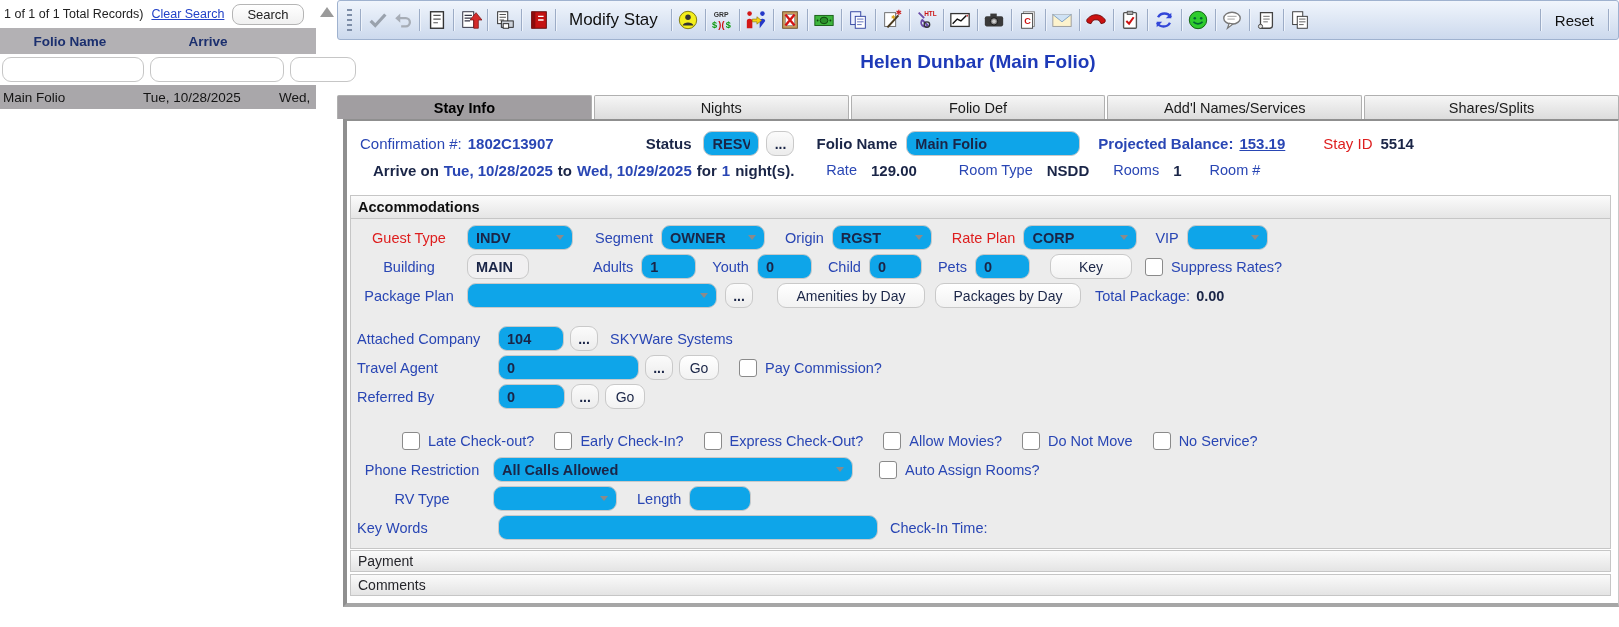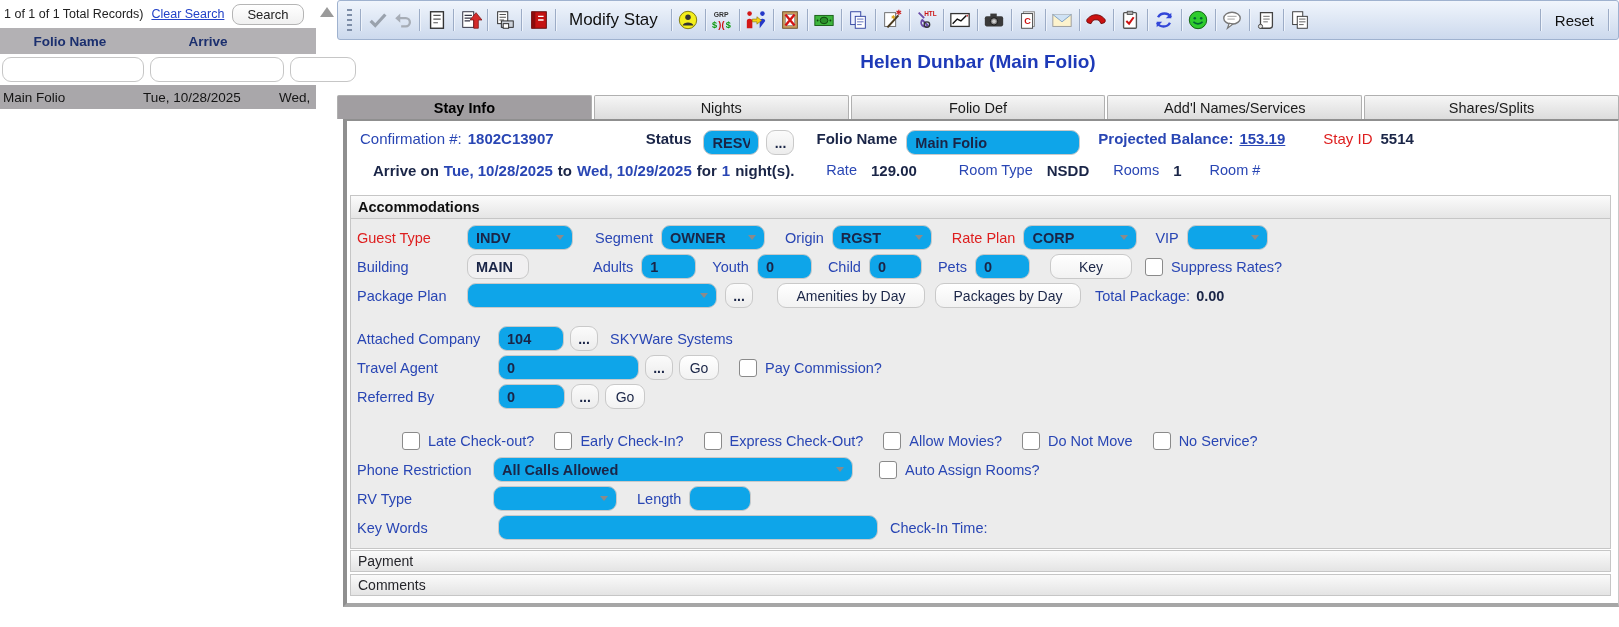--- a/index.html
+++ b/index.html
@@ -53,44 +53,44 @@
 
   
   .panel{position:absolute;top:119px;left:6px;right:0;height:482px;background:#fff;
     border-left:4px solid #8f8f8f;border-top:2px solid #8f8f8f;border-bottom:4px solid #a6a6a6;border-right:1px solid #c9c9c9;}
 
   .lbl{color:#2946b4;font-size:14.5px;white-space:nowrap;}
   .redlbl{color:#de1e1e;font-size:14.5px;white-space:nowrap;}
   .val{color:#1a2547;font-weight:bold;}
   .bval{color:#2946b4;font-weight:bold;}
 
-  .conf-row{position:absolute;top:9px;left:13px;right:6px;height:27px;display:flex;align-items:flex-start;font-size:15px;}
+  .conf-row{position:absolute;top:9px;left:13px;right:6px;height:27px;display:flex;align-items:center;font-size:15px;}
   .arr-row{position:absolute;top:37px;left:26px;right:6px;height:24px;display:flex;align-items:center;font-size:15px;}
 
   .fld{display:inline-flex;align-items:center;background:#0ea5e9;border:1px solid #c9c9c9;border-radius:9px;
     height:25px;padding:0 8px;font-size:14.5px;color:#1a2547;font-weight:bold;box-sizing:border-box;}
   input.fld{outline:none;}
   .sel{justify-content:space-between;cursor:pointer;}
   .drop{width:0;height:0;border-left:4px solid transparent;border-right:4px solid transparent;
     border-top:5px solid #8a8a8a;margin-left:6px;}
   .btn{display:inline-flex;align-items:center;justify-content:center;border:1px solid #c9c9c9;border-radius:9px;
     background:linear-gradient(#ffffff,#f2f2f2);height:25px;padding:0 10px;font-size:14px;color:#1a2547;cursor:pointer;box-sizing:border-box;}
   .dots{width:28px;padding:0;font-weight:bold;background:linear-gradient(#fbfbfb,#ececec);}
   .cb{width:16px;height:16px;border:1.5px solid #8a8a8a;border-radius:3px;background:#fff;display:inline-block;cursor:pointer;flex:none;}
   .cbg{display:inline-flex;align-items:center;gap:8px;}
 
   
   .accbox{position:absolute;top:74px;left:3px;right:7px;height:352px;border:1px solid #c6c6c6;}
   .sechead{height:22px;background:linear-gradient(#fbfbfb,#e5e5e5);border-bottom:1px solid #c6c6c6;
     display:flex;align-items:center;padding-left:7px;font-size:14.5px;font-weight:bold;color:#111;}
   .accbody{height:329px;background:#ececec;padding:5px 0 0 6px;box-sizing:border-box;}
   .arow{display:flex;align-items:center;height:27px;margin-bottom:2px;}
-  .lc104{width:104px;text-align:left;margin-right:6px;flex:none;}
+  .lc104{width:104px;text-align:center;margin-right:6px;flex:none;}
   .lc135{width:135px;text-align:left;margin-right:6px;flex:none;}
-  .lc130{width:130px;text-align:left;margin-right:6px;flex:none;}
+  .lc130{width:130px;text-align:center;margin-right:6px;flex:none;}
   .ro{background:#f1f0f1;}
 
   
   .secbar{position:absolute;left:3px;right:7px;height:22px;background:linear-gradient(#fafafa,#e4e4e4);
     border:1px solid #c6c6c6;display:flex;align-items:center;padding-left:7px;
     font-size:14px;color:#26262b;box-sizing:border-box;cursor:pointer;}
   .paybar{top:429px;} .combar{top:453px;}
 </style>
 </head>
 <body>

